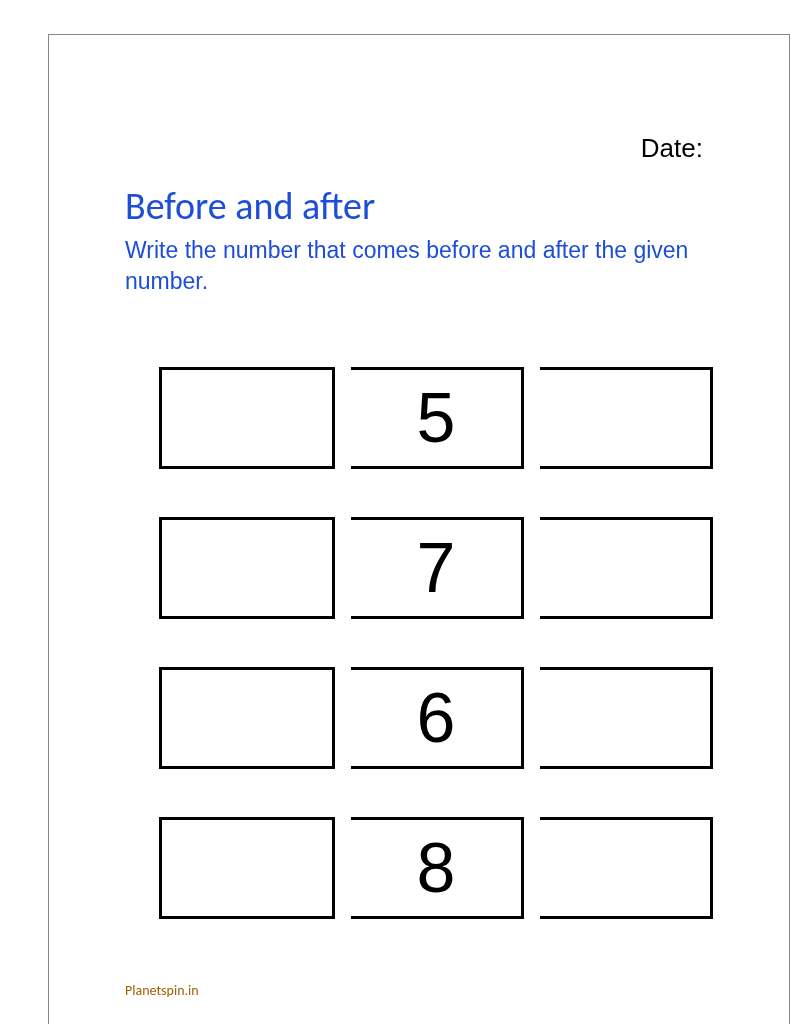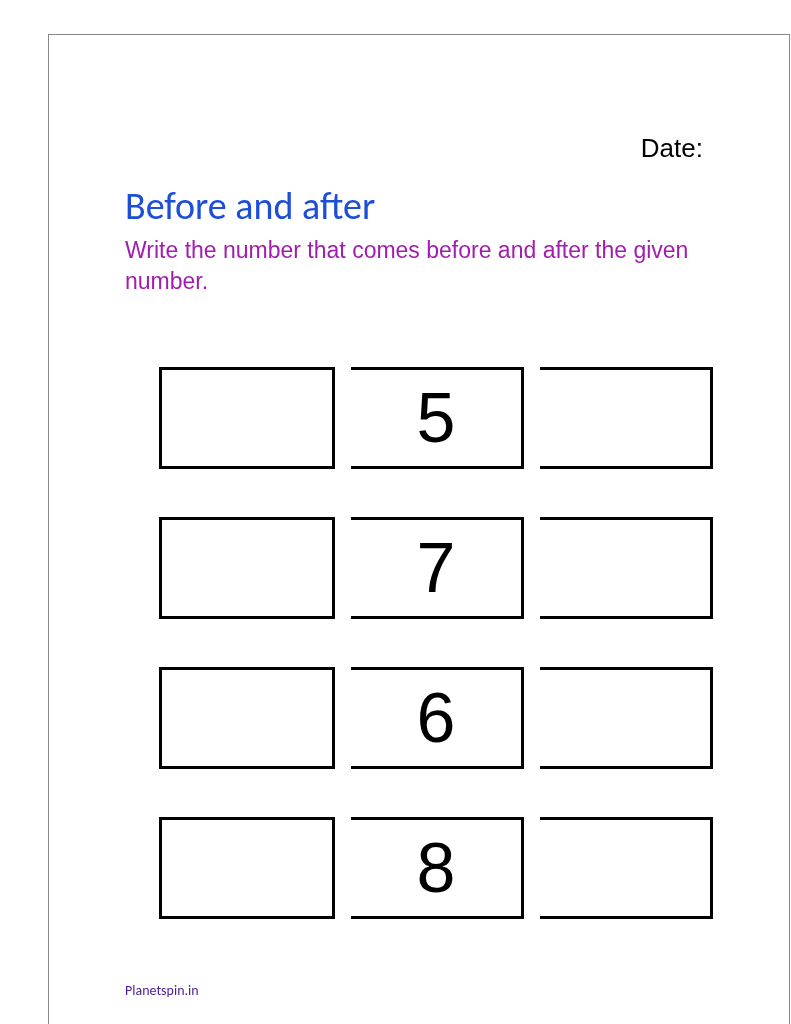--- a/index.html
+++ b/index.html
@@ -37,21 +37,21 @@
     font-family: Calibri, Arial, sans-serif;
     font-weight: 400;
   }
   .instructions {
     position: absolute;
     top: 192px;
     left: 68px;
     right: 68px;
     font-size: 23px;
     line-height: 1.35;
-    color: #a21caf;
+    color: #1d4ed8;
   }
   .rows {
     position: absolute;
     top: 308px;
     left: 86px;
     width: 570px;
   }
   .row {
     display: flex;
     width: 100%;
@@ -68,21 +68,21 @@
     font-family: Arial, sans-serif;
     font-weight: 400;
   }
   .cell + .cell { border-left: none; }
   .footer {
     position: absolute;
     bottom: 30px;
     left: 68px;
     font-size: 14px;
     font-family: Calibri, Arial, sans-serif;
-    color: #4c1d95;
+    color: #a16207;
   }
 </style>
 </head>
 <body>
 
 <div class="page">
 
   <div class="date">Date:</div>
 
   <div class="title">Before and after</div>

